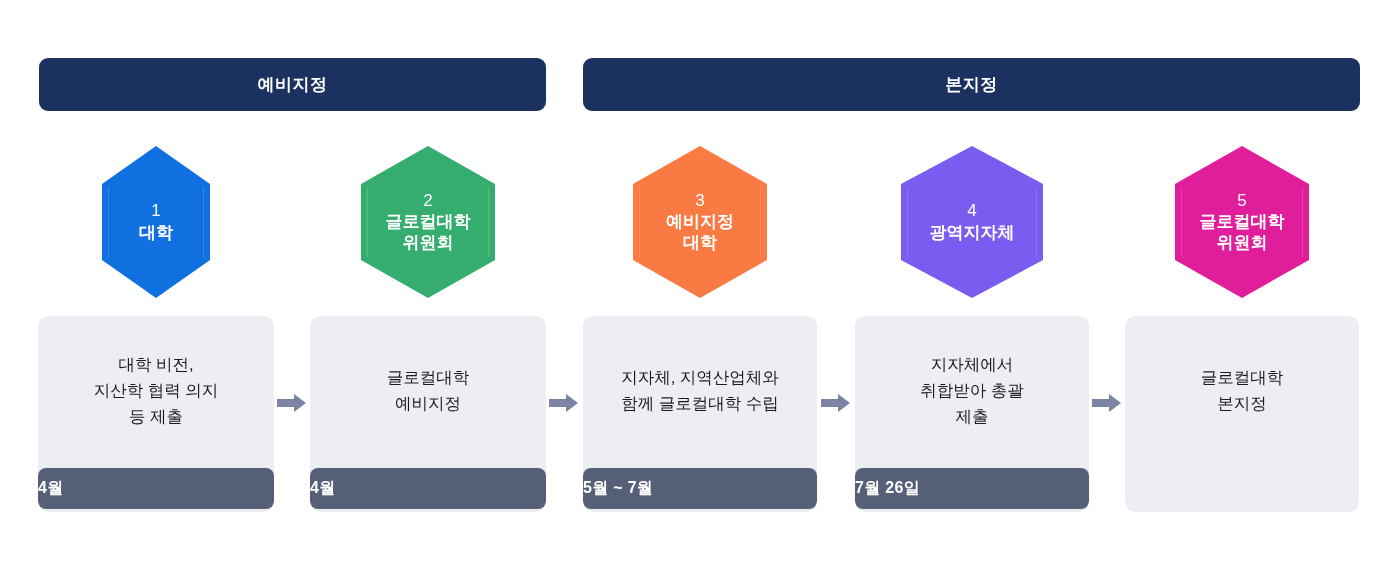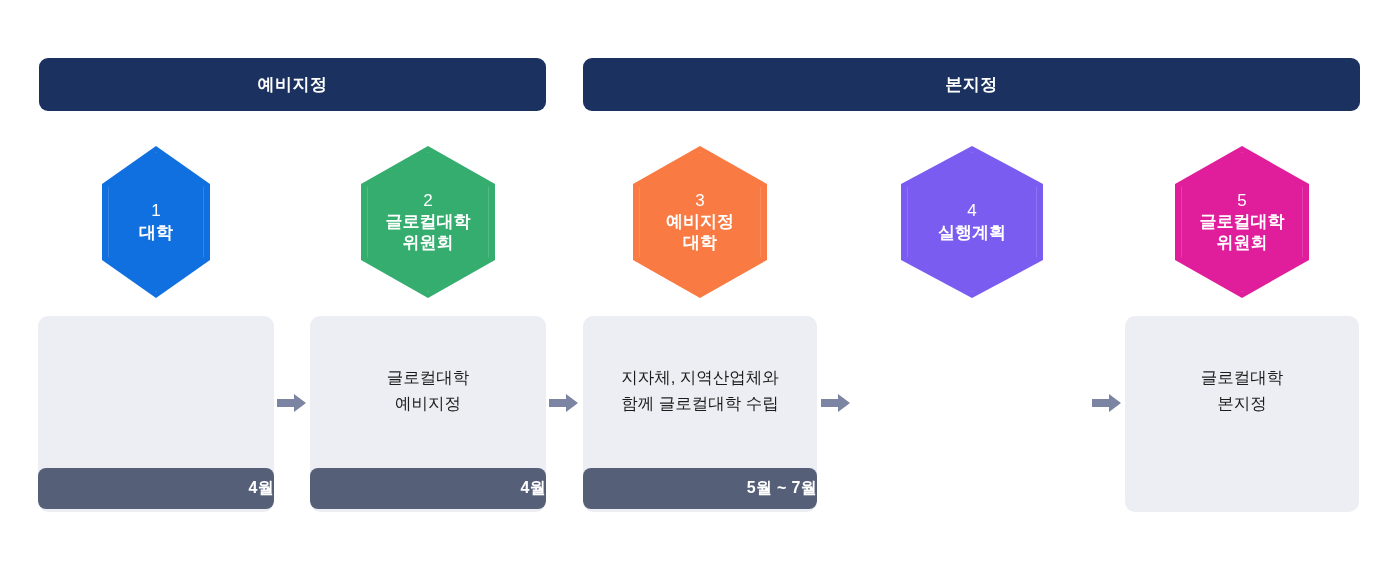--- a/index.html
+++ b/index.html
@@ -142,21 +142,21 @@
     position: absolute;
     left: 0;
     right: 0;
     bottom: 0;
     height: 41px;
     margin: 0 0 3px 0;
     background: #555f77;
     border-radius: 8px;
     display: flex;
     align-items: center;
-    justify-content: flex-end;
+    justify-content: flex-start;
     color: #ffffff;
     font-size: 16px;
     font-weight: bold;
     letter-spacing: 0.3px;
   }
 
   
   .arrow {
     position: absolute;
     top: 388px;
@@ -185,20 +185,25 @@
   </div>
 
   <div class="step step-1">
     <div class="hex-wrap">
       <div class="hex hex-s1">
         <span class="hex-num">1</span>
         <span class="hex-label">대학</span>
       </div>
     </div>
     <div class="card">
+      <div class="card-body">
+        <span class="card-text">대학 비전,
+지산학 협력 의지
+등 제출</span>
+      </div>
       <div class="card-footer">
         <span>4월</span>
       </div>
     </div>
   </div>
 
   <div class="step step-2">
     <div class="hex-wrap">
       <div class="hex hex-s2">
         <span class="hex-num">2</span>
@@ -233,21 +238,31 @@
       <div class="card-footer">
         <span>5월 ~ 7월</span>
       </div>
     </div>
   </div>
 
   <div class="step step-4">
     <div class="hex-wrap">
       <div class="hex hex-s4">
         <span class="hex-num">4</span>
-        <span class="hex-label">실행계획</span>
+        <span class="hex-label">광역지자체</span>
+      </div>
+    </div>
+    <div class="card">
+      <div class="card-body">
+        <span class="card-text">지자체에서
+취합받아 총괄
+제출</span>
+      </div>
+      <div class="card-footer">
+        <span>7월 26일</span>
       </div>
     </div>
   </div>
 
   <div class="step step-5">
     <div class="hex-wrap">
       <div class="hex hex-s5">
         <span class="hex-num">5</span>
         <span class="hex-label">글로컬대학
 위원회</span>

